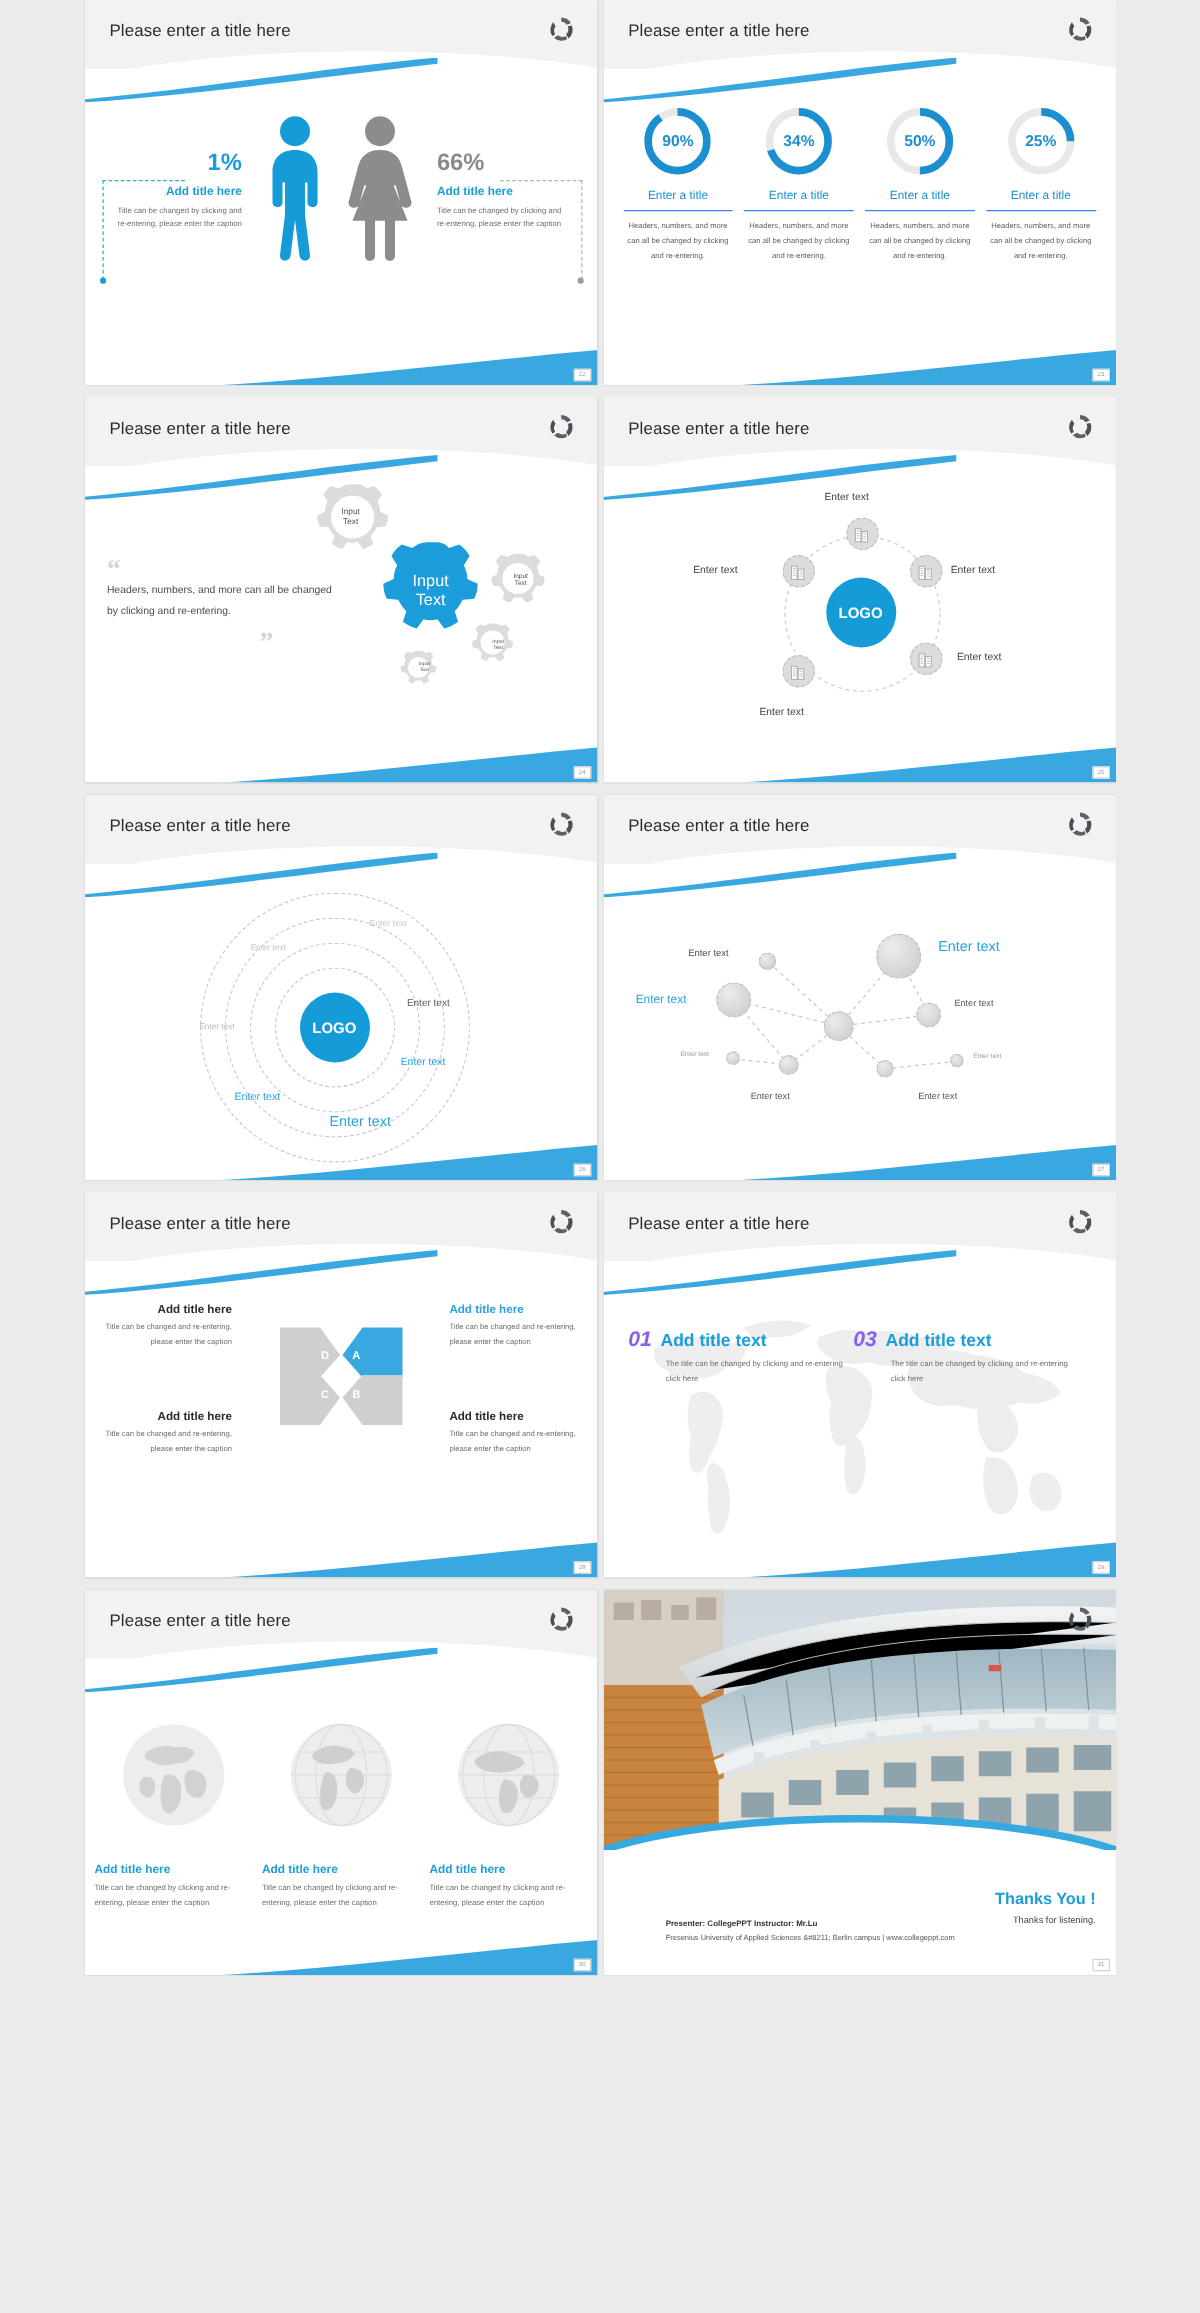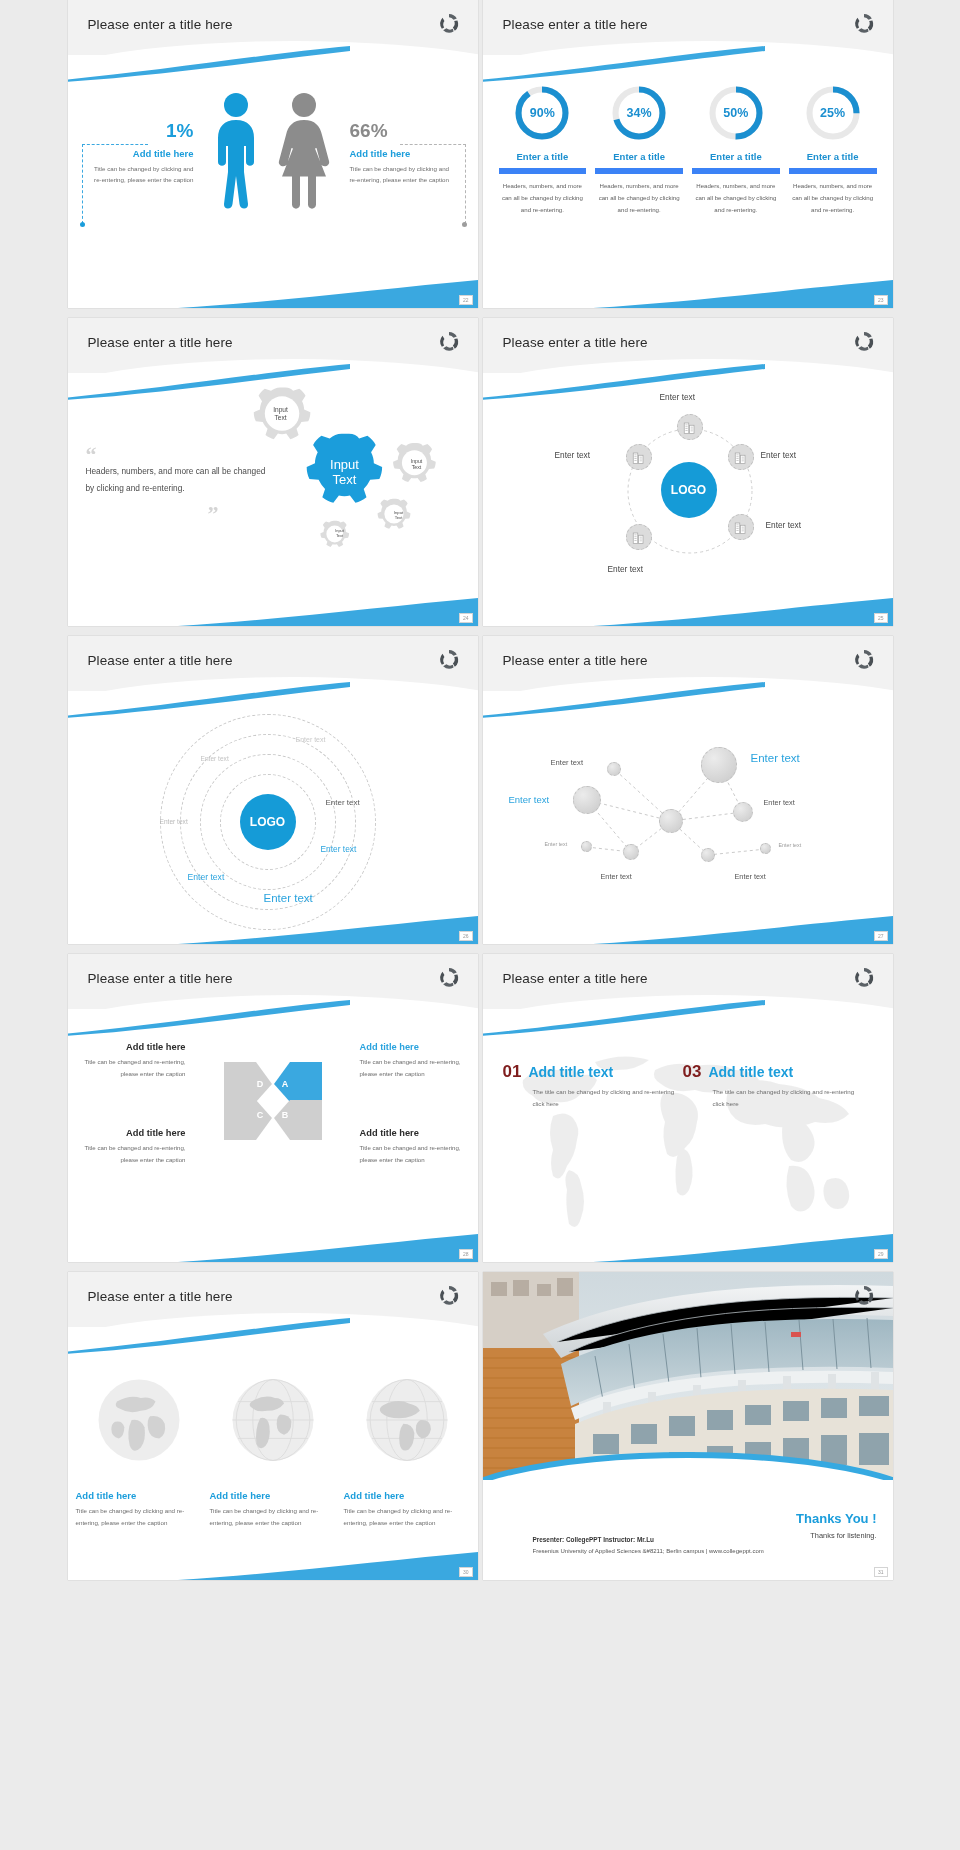--- a/index.html
+++ b/index.html
@@ -87,22 +87,22 @@
 
   
   .donuts{ position:absolute; left:16px; right:16px; top:28px; display:flex; gap:9px; }
   .donut-col{ flex:1; text-align:center; }
   .donut{ width:58px;height:58px; margin:0 auto; position:relative; }
   .donut .val{
     position:absolute; inset:0; display:flex; align-items:center; justify-content:center;
     font-size:12.5px; font-weight:bold; color:#1b8fd0;
   }
   .donut-title{
-    font-size:9.5px; font-weight:bold; color:#1b8fd0; margin-top:9px;
-    padding-bottom:6px; border-bottom:6px solid #3b82f6;
+    font-size:9.5px; font-weight:normal; color:#1b8fd0; margin-top:9px;
+    padding-bottom:6px; border-bottom:1px solid #3b82f6;
   }
   .donut-desc{ font-size:6.1px; color:#5f5f5f; line-height:1.95; margin-top:6px; }
 
   
   .quote-blk{ position:absolute; left:18px; top:74px; width:180px; }
   .quote-mark{
     font-size:22px; color:#d4d4d4; font-family:"Liberation Serif", serif; font-weight:bold;
     line-height:.6;
   }
   .quote-txt{ font-size:8.3px; color:#4b4b4b; line-height:2.05; }
@@ -149,21 +149,21 @@
 
   
   .xs{ position:absolute; inset:0; }
   .x-col{ position:absolute; width:108px; }
   .x-t{ font-size:9.3px; font-weight:bold; margin-bottom:4px; }
   .x-b{ font-size:6.1px; color:#6d6d6d; line-height:1.9; }
 
   
   .mapbg{ position:absolute; left:0;top:10px; width:100%; height:230px; opacity:.55; }
   .numitem{ position:absolute; }
-  .bignum{ font-size:17px; font-weight:bold; color:#7f1d1d; }
+  .bignum{ font-size:17px; font-weight:bold; color:#8b5cf6; font-style:italic; }
   .numttl{ font-size:14px; font-weight:bold; color:#1b9ddb; }
   .numdesc{ font-size:6.2px; color:#6d6d6d; line-height:1.9; margin-top:4px; width:150px; }
 
   
   .globes{ position:absolute; left:8px; right:8px; top:46px; display:flex; gap:8px; }
   .globe-col{ flex:1; }
   .globe{ width:92px;height:92px; margin:0 auto; position:relative; }
   .g-title{ font-size:9.5px; font-weight:bold; color:#1b9ddb; margin-top:24px; }
   .g-desc{ font-size:6.2px; color:#6d6d6d; line-height:1.95; margin-top:4px; }
 

